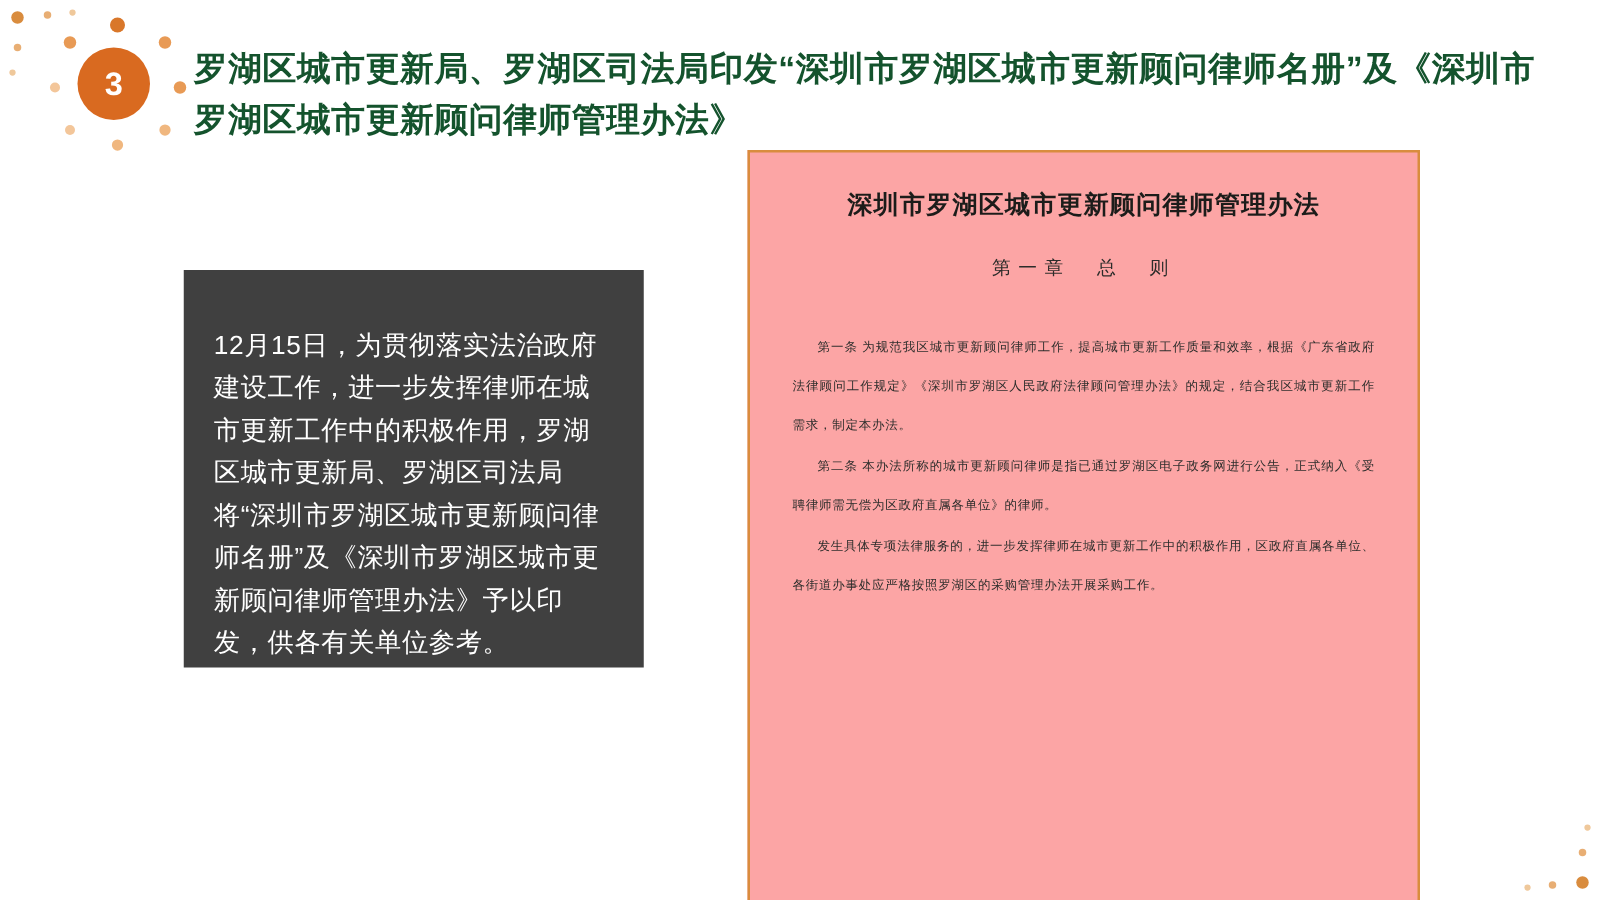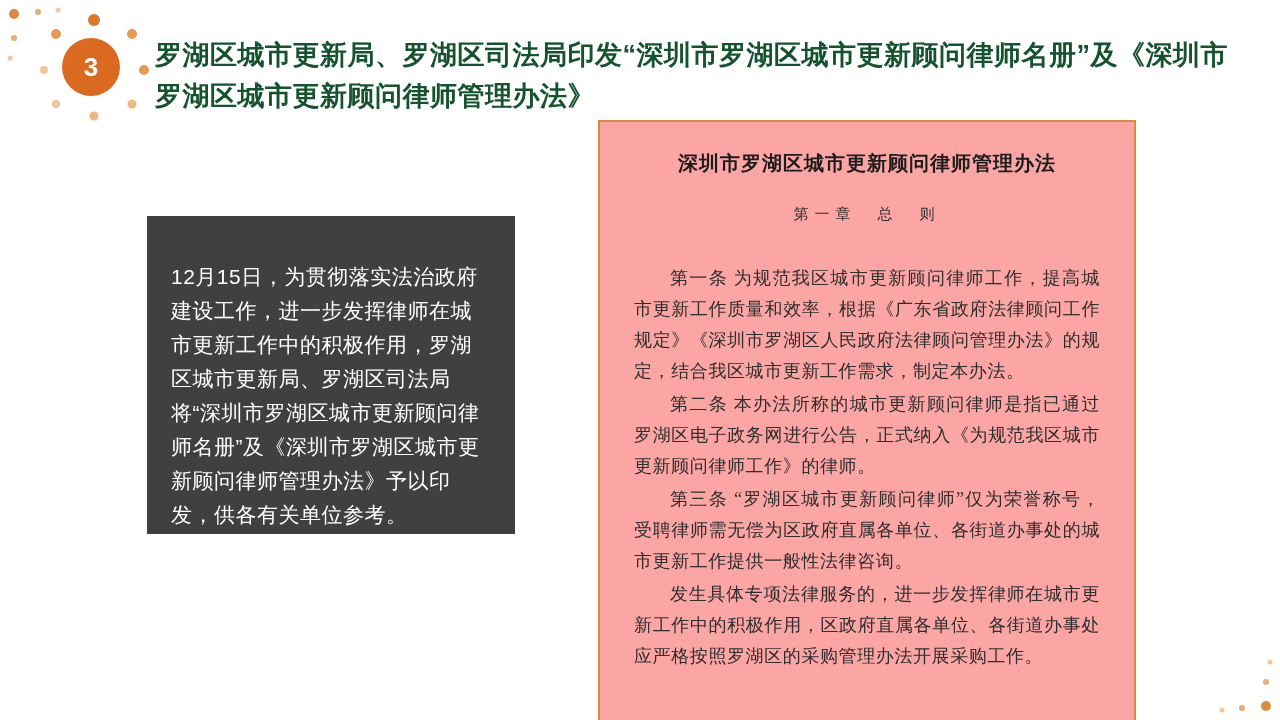--- a/index.html
+++ b/index.html
@@ -109,21 +109,21 @@
     color: #1c1c1a;
   }
   .doc-chapter {
     text-align: center;
     font-size: 15px;
     letter-spacing: 6px;
     margin-bottom: 39px;
     color: #2c2c2a;
   }
   .doc-para {
-    font-size: 18px;
+    font-size: 10px;
     line-height: 31px;
     text-align: justify;
     text-indent: 2em;
     margin: 0 0 2px 0;
     letter-spacing: 0.6px;
     color: #2e2e2c;
   }
 
   
   .corner-dots {
@@ -170,18 +170,17 @@
   <div class="title">罗湖区城市更新局、罗湖区司法局印发“深圳市罗湖区城市更新顾问律师名册”及《深圳市罗湖区城市更新顾问律师管理办法》</div>
 
   <div class="orange-panel">
     <p>12月15日，为贯彻落实法治政府建设工作，进一步发挥律师在城市更新工作中的积极作用，罗湖区城市更新局、罗湖区司法局将“深圳市罗湖区城市更新顾问律师名册”及《深圳市罗湖区城市更新顾问律师管理办法》予以印发，供各有关单位参考。</p>
   </div>
 
   <div class="doc-panel">
     <div class="doc-title">深圳市罗湖区城市更新顾问律师管理办法</div>
     <div class="doc-chapter">第一章　总　则</div>
     <p class="doc-para">第一条  为规范我区城市更新顾问律师工作，提高城市更新工作质量和效率，根据《广东省政府法律顾问工作规定》《深圳市罗湖区人民政府法律顾问管理办法》的规定，结合我区城市更新工作需求，制定本办法。</p>
-    <p class="doc-para">第二条  本办法所称的城市更新顾问律师是指已通过罗湖区电子政务网进行公告，正式纳入《为规范我区城市更新顾问律师工作》的律师。</p>
-    <p class="doc-para">第三条  “罗湖区城市更新顾问律师”仅为荣誉称号，受聘律师需无偿为区政府直属各单位、各街道办事处的城市更新工作提供一般性法律咨询。</p>
+    <p class="doc-para">第二条  本办法所称的城市更新顾问律师是指已通过罗湖区电子政务网进行公告，正式纳入《受聘律师需无偿为区政府直属各单位》的律师。</p>
     <p class="doc-para">发生具体专项法律服务的，进一步发挥律师在城市更新工作中的积极作用，区政府直属各单位、各街道办事处应严格按照罗湖区的采购管理办法开展采购工作。</p>
   </div>
 
 </div>
 
 </body></html>

